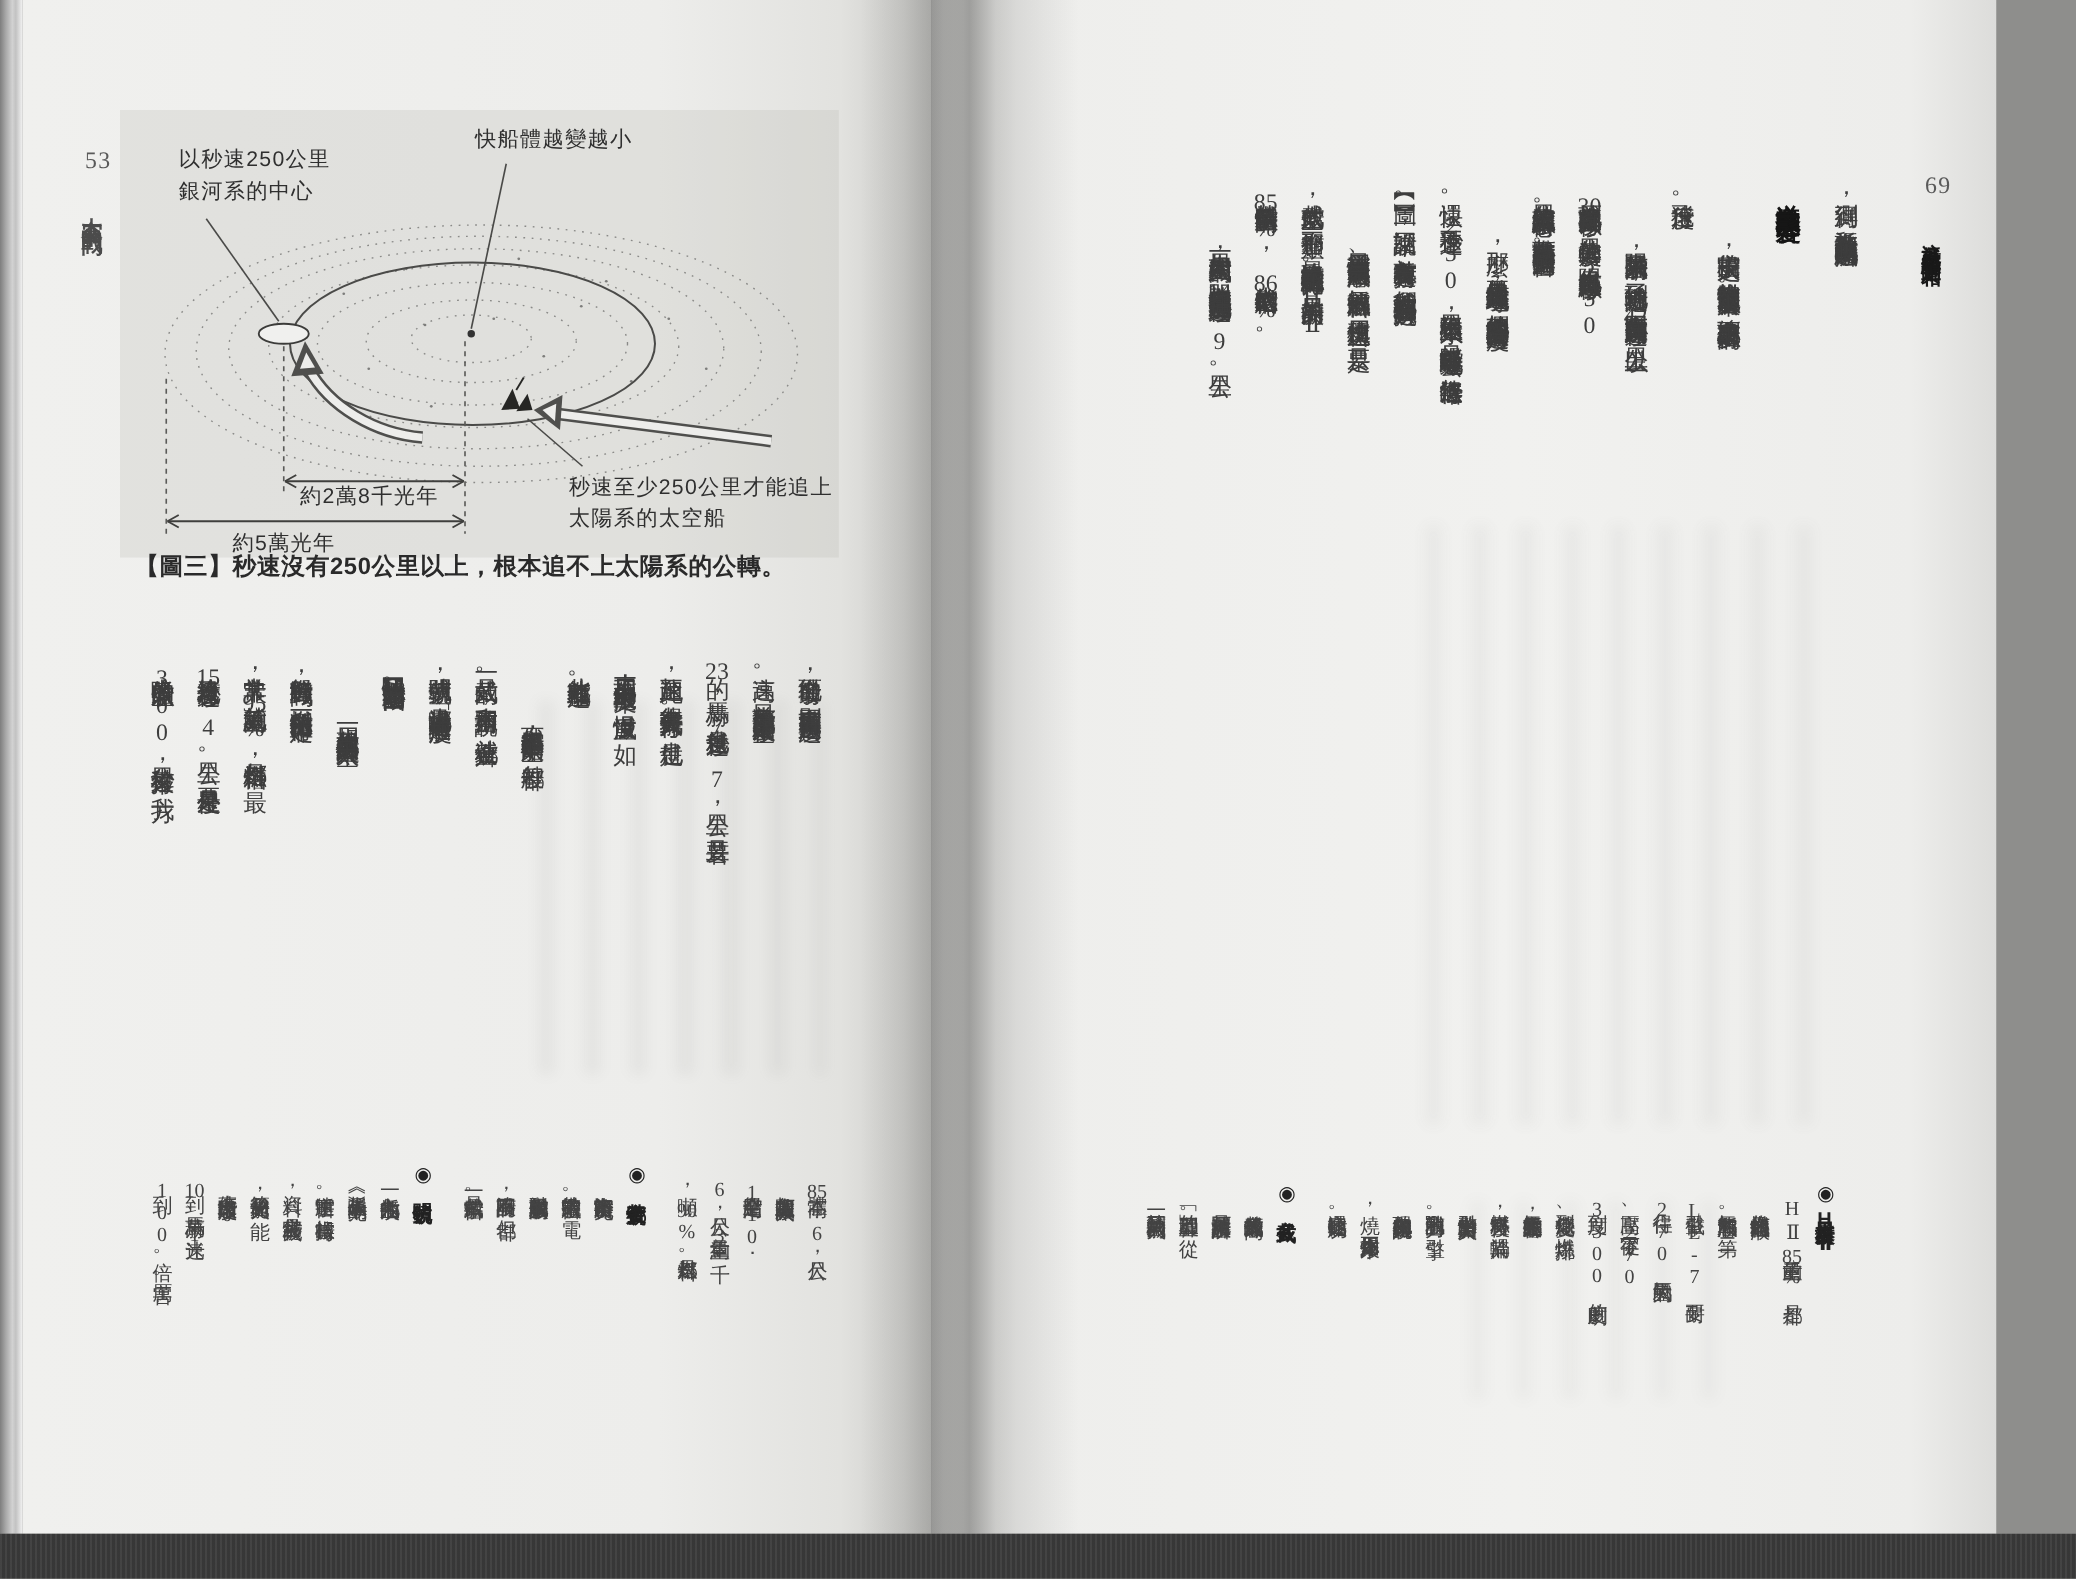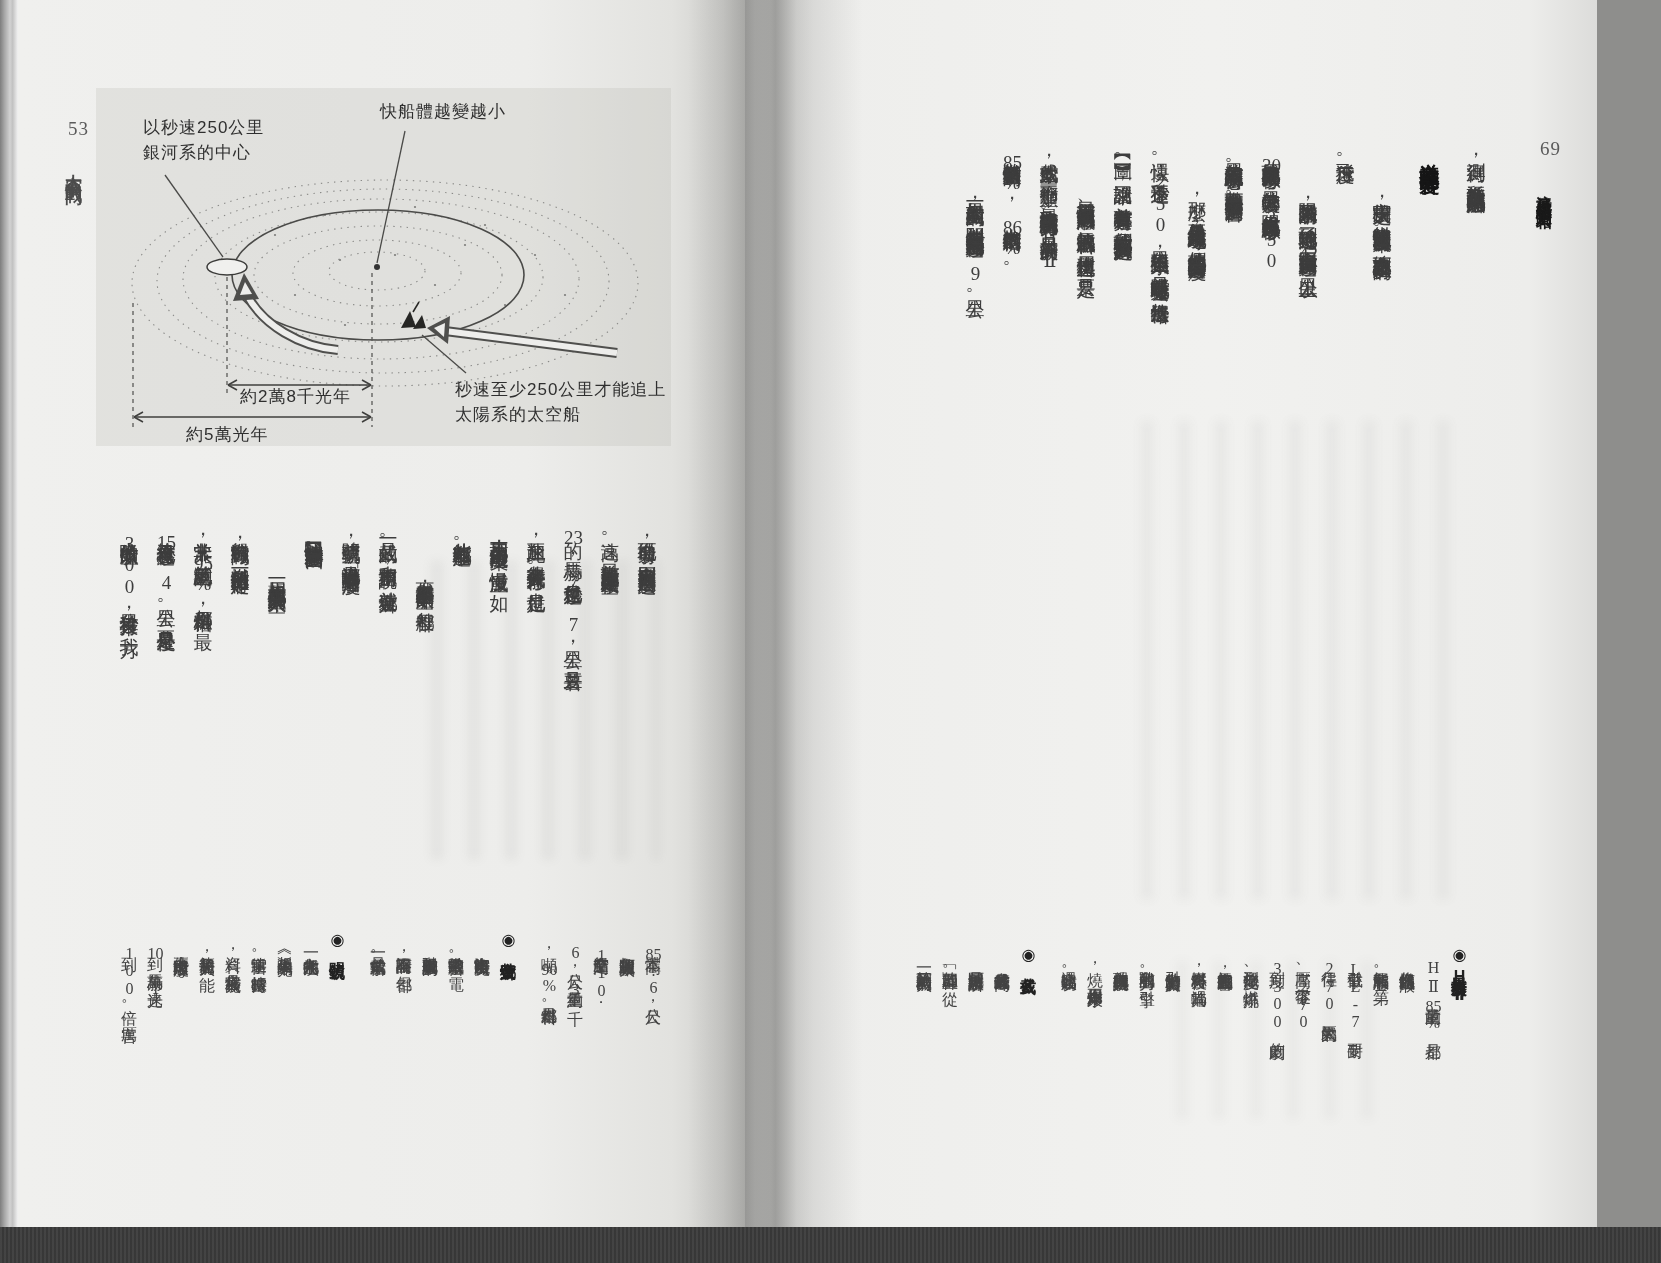--- a/index.html
+++ b/index.html
@@ -159,20 +159,21 @@
     </g>
   </svg>
 
   <div class="figlabel" style="left:125px;top:116px;">以秒速250公里
 銀河系的中心</div>
   <div class="figlabel" style="left:362px;top:100px;">快船體越變越小</div>
   <div class="figlabel" style="left:437px;top:378px;">秒速至少250公里才能追上
 太陽系的太空船</div>
   <div class="figlabel" style="left:222px;top:385px;">約2萬8千光年</div>
   <div class="figlabel" style="left:168px;top:423px;">約5萬光年</div>
+  <div id="fig-caption">【圖三】秒速沒有250公里以上，根本追不上太陽系的公轉。</div>
 
   <div class="bodyblock vtext" id="lp-body">
       <p class="vcol">從地面發射，則會因爲重力而無法達到這麼</p>
       <p class="vcol">高速。目前人類能達成的最高速度是太空梭</p>
       <p class="vcol">的<span class="tcy">23</span>馬赫，也就是秒速7．7公里，且若要</p>
       <p class="vcol">加速至此，非得靠多截式火箭才行。也就是</p>
       <p class="vcol">把用不著的部份一段段拋棄，慢慢減重，如</p>
       <p class="vcol">此才能有效率地加速。</p>
       <p class="vcol">　　然而空想科學世界中的太空船，每艘都</p>
       <p class="vcol">是一截式的。大和號自不用說，就連黃金鄉</p>

